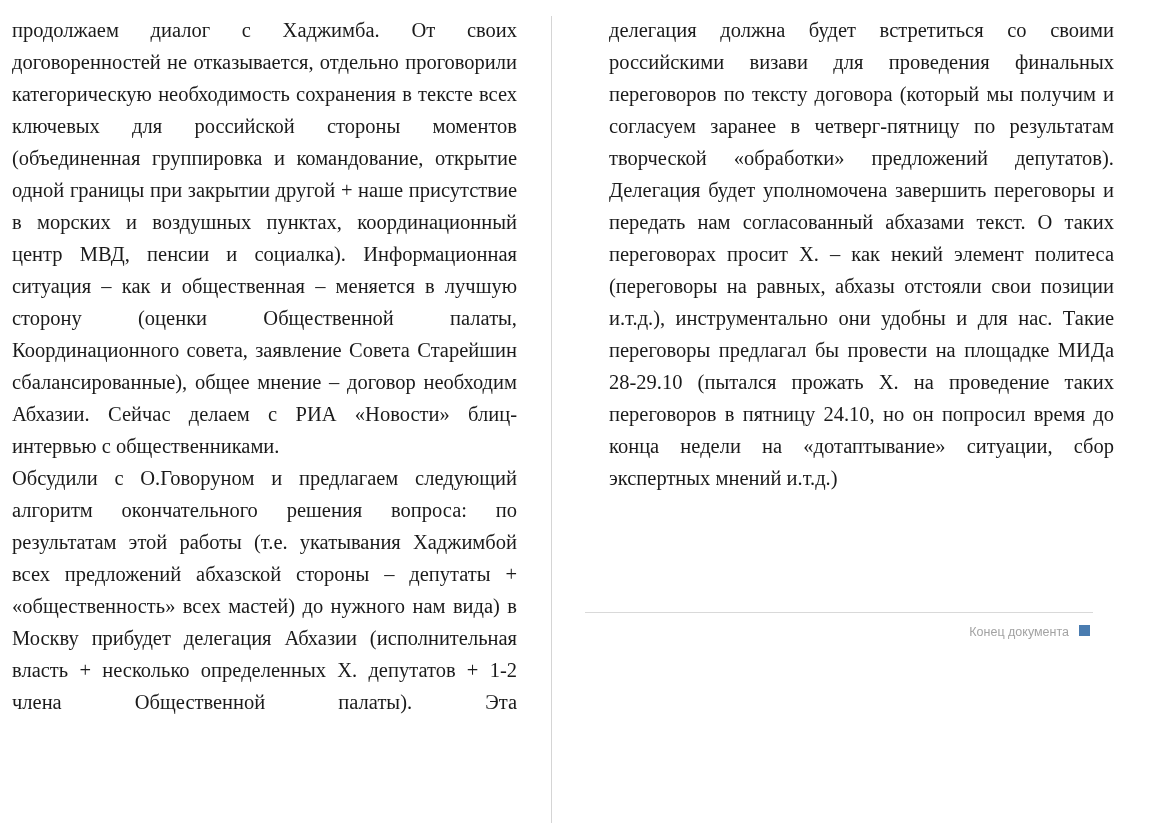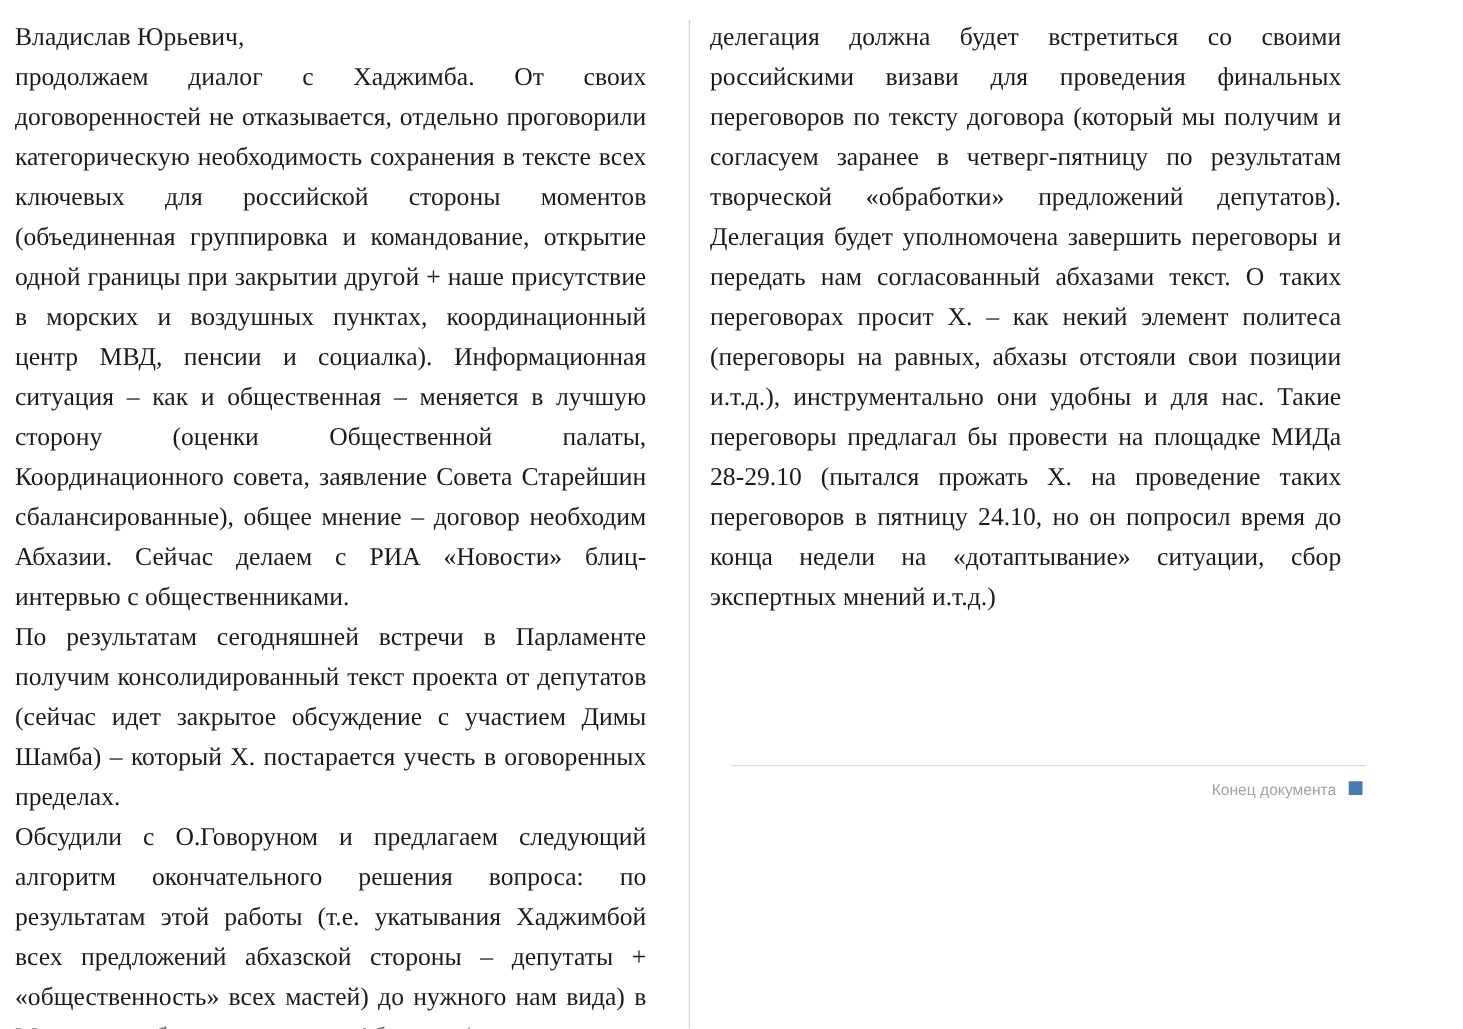--- a/index.html
+++ b/index.html
@@ -19,21 +19,21 @@
   .col {
     position: absolute;
     top: 0;
     width: 505px;
     padding-top: 14px;
     font-size: 20.5px;
     line-height: 32px;
     text-align: justify;
   }
   .col-left  { left: 12px; }
-  .col-right { left: 568px; }
+  .col-right { left: 609px; }
   .col p { margin: 0; }
   .col p.stretch-last { text-align-last: justify; }
   .v-divider {
     position: absolute;
     left: 551px;
     top: 16px;
     bottom: 0;
     width: 1px;
     background: #d5d5d5;
   }
@@ -61,23 +61,21 @@
     height: 11px;
     flex: 0 0 auto;
   }
 </style>
 </head>
 <body>
 
 <div class="page">
 
   <div class="col col-left">
-    <p>Владислав Юрьевич,</p>
     <p>продолжаем диалог с Хаджимба. От своих договоренностей не отказывается, отдельно проговорили категорическую необходимость сохранения в тексте всех ключевых для российской стороны моментов (объединенная группировка и командование, открытие одной границы при закрытии другой + наше присутствие в морских и воздушных пунктах, координационный центр МВД, пенсии и социалка). Информационная ситуация – как и общественная – меняется в лучшую сторону (оценки Общественной палаты, Координационного совета, заявление Совета Старейшин сбалансированные), общее мнение – договор необходим Абхазии. Сейчас делаем с РИА «Новости» блиц-интервью с общественниками.</p>
-    <p>По результатам сегодняшней встречи в  Парламенте получим консолидированный текст проекта от депутатов (сейчас идет закрытое обсуждение с участием Димы Шамба) – который Х. постарается учесть в оговоренных пределах.</p>
     <p class="stretch-last">Обсудили с О.Говоруном и предлагаем следующий алгоритм окончательного решения вопроса: по результатам этой работы (т.е. укатывания Хаджимбой всех предложений абхазской стороны – депутаты + «общественность» всех мастей) до нужного нам вида)  в Москву прибудет делегация Абхазии (исполнительная власть + несколько определенных Х. депутатов + 1-2 члена Общественной палаты). Эта</p>
   </div>
 
   <div class="v-divider" style="background-color: rgb(213, 213, 213);"></div>
 
   <div class="col col-right">
     <p>делегация должна будет встретиться со своими российскими визави для проведения финальных переговоров по тексту договора (который мы получим и согласуем заранее в четверг-пятницу по результатам творческой «обработки» предложений депутатов). Делегация будет уполномочена завершить переговоры и передать нам согласованный абхазами текст. О таких переговорах просит Х. – как некий элемент политеса (переговоры на равных, абхазы отстояли свои позиции и.т.д.), инструментально они удобны и для нас. Такие переговоры предлагал бы провести на площадке МИДа 28-29.10 (пытался прожать Х. на проведение таких переговоров в пятницу 24.10, но он попросил время до конца недели на «дотаптывание» ситуации, сбор экспертных мнений и.т.д.)</p>
   </div>
 
   <div class="footer-rule" style="background-color: rgb(217, 217, 217);"></div>

